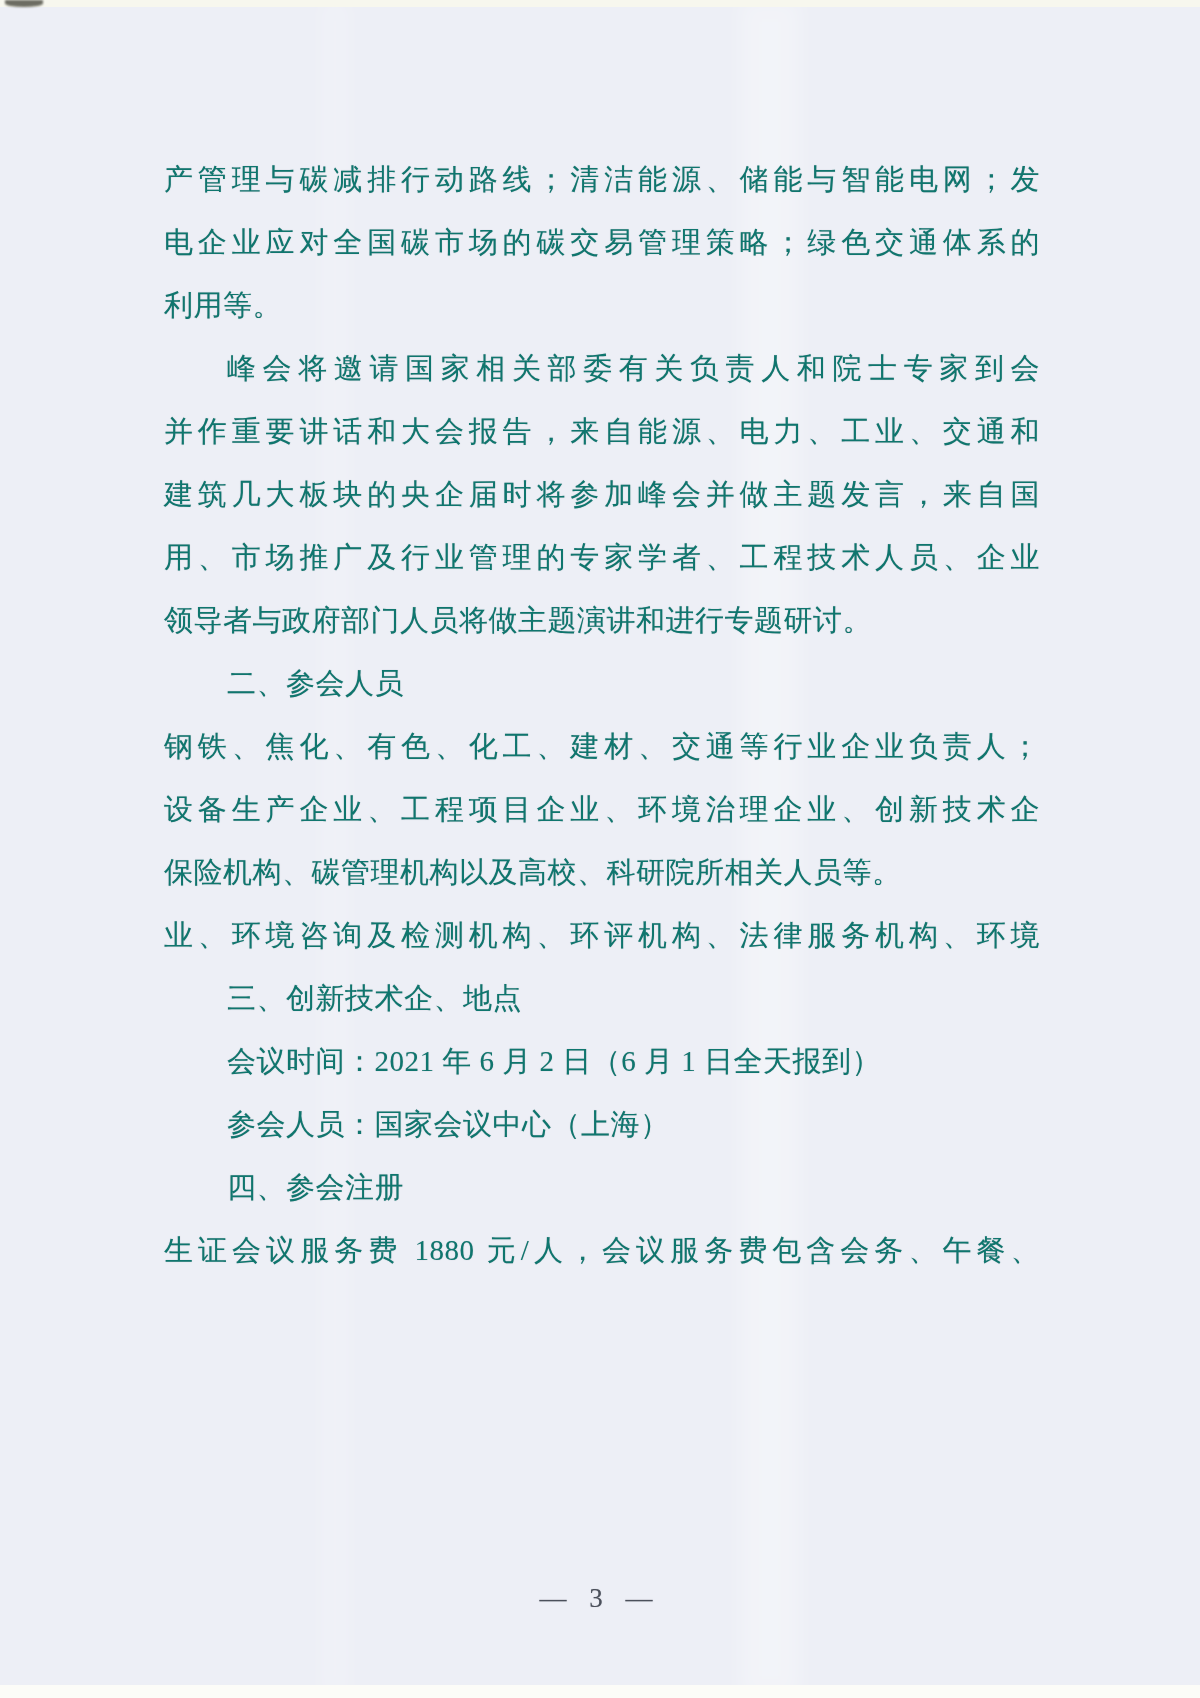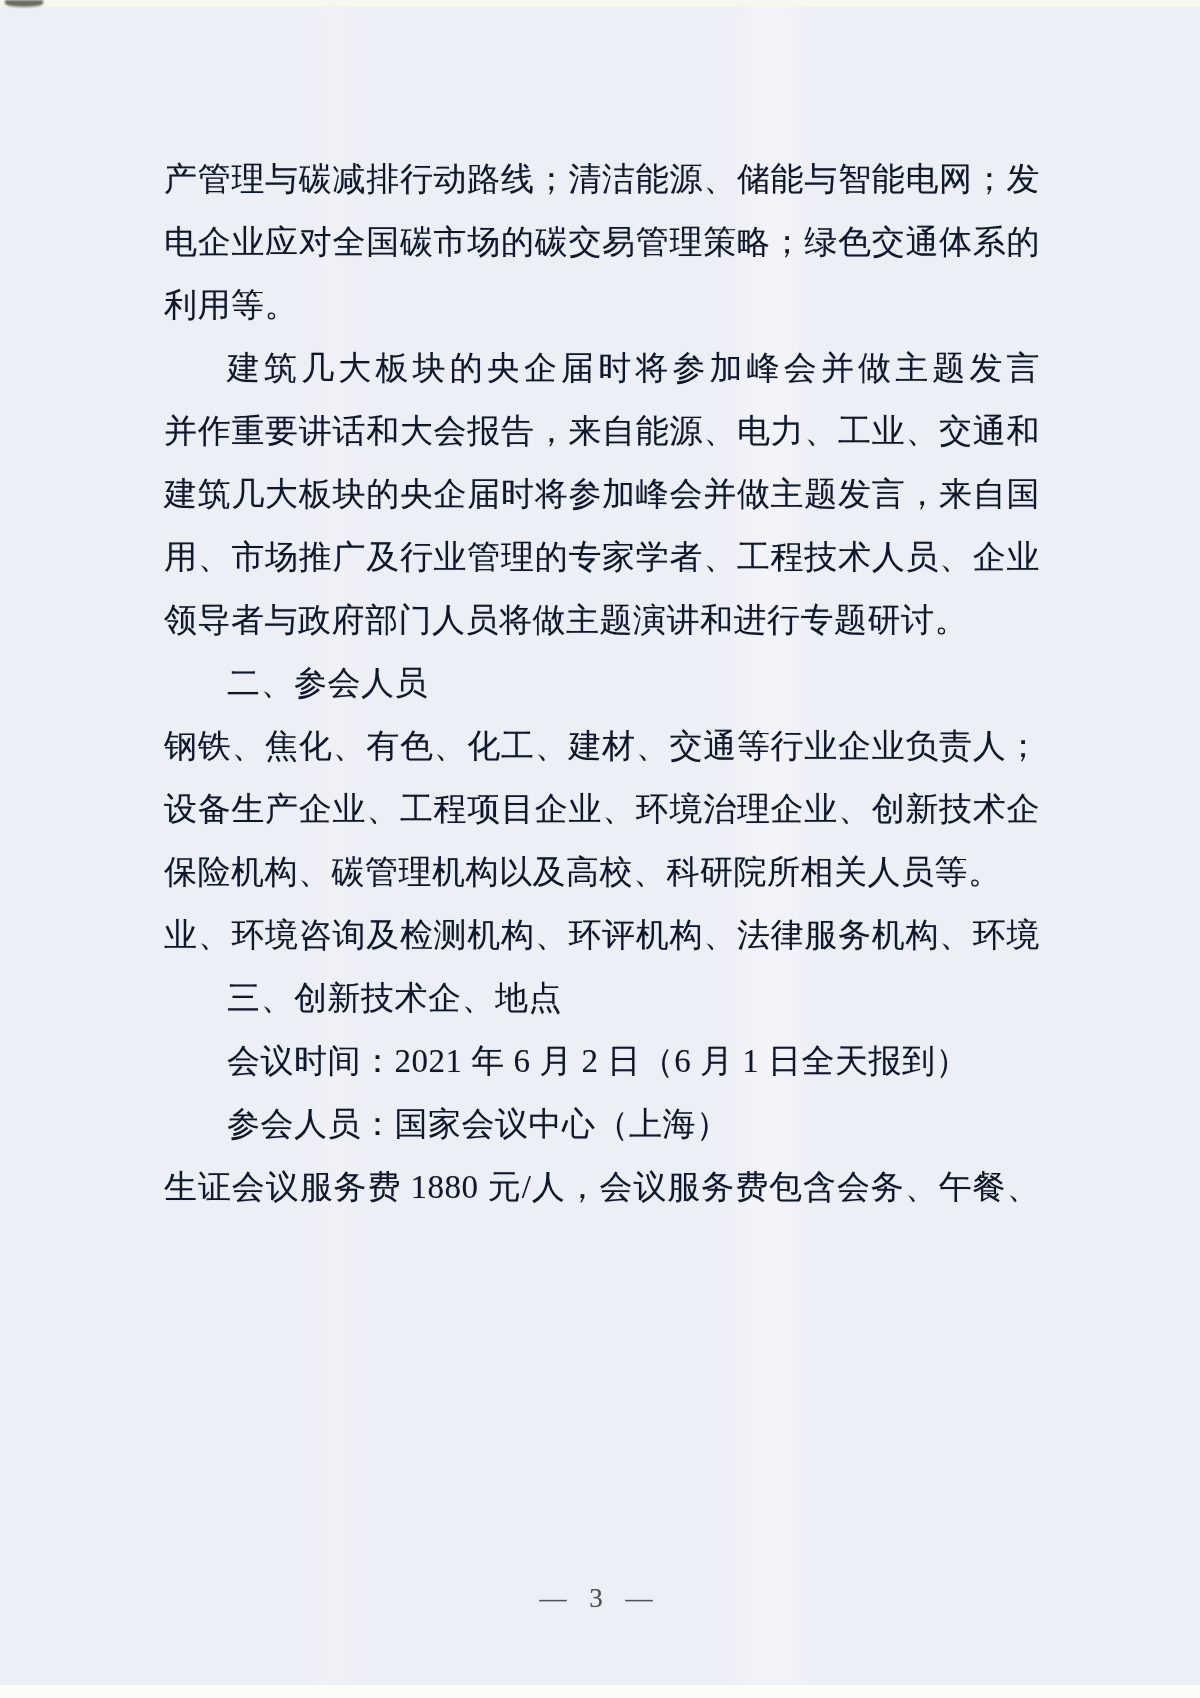--- a/index.html
+++ b/index.html
@@ -50,22 +50,22 @@
   }
   .text-block {
     position: absolute;
     left: 164px;
     top: 148px;
     width: 876px;
   }
   .line {
     height: 63px;
     line-height: 63px;
-    font-size: 33px;
-    color: #0f172a;
+    font-size: 29px;
+    color: #0f766e;
     letter-spacing: 0.5px;
     white-space: nowrap;
     text-shadow: 0 0 1px rgba(75,80,91,0.35);
     text-align: justify;
   }
   .line.j { text-align-last: justify; white-space: normal; }
   .line.l { text-align-last: left; }
   .line.i { padding-left: 63px; }
   .footer {
     position: absolute;
@@ -87,32 +87,33 @@
 <div class="page">
   <div class="band b1"></div>
   <div class="band b2"></div>
   <div class="edge-top"></div>
   <div class="blemish"></div>
 
   <div class="text-block">
     <div class="line j">产管理与碳减排行动路线；清洁能源、储能与智能电网；发</div>
     <div class="line j">电企业应对全国碳市场的碳交易管理策略；绿色交通体系的</div>
     <div class="line l">利用等。</div>
-    <div class="line j i">建筑几大板块的央企届时将参加峰会并做主题发言</div>
+    <div class="line j i">峰会将邀请国家相关部委有关负责人和院士专家到会</div>
     <div class="line j">并作重要讲话和大会报告，来自能源、电力、工业、交通和</div>
     <div class="line j">建筑几大板块的央企届时将参加峰会并做主题发言，来自国</div>
     <div class="line j">用、市场推广及行业管理的专家学者、工程技术人员、企业</div>
     <div class="line l">领导者与政府部门人员将做主题演讲和进行专题研讨。</div>
     <div class="line l i">二、参会人员</div>
     <div class="line j">钢铁、焦化、有色、化工、建材、交通等行业企业负责人；</div>
     <div class="line j">设备生产企业、工程项目企业、环境治理企业、创新技术企</div>
     <div class="line l">保险机构、碳管理机构以及高校、科研院所相关人员等。</div>
     <div class="line j">业、环境咨询及检测机构、环评机构、法律服务机构、环境</div>
     <div class="line l i">三、创新技术企、地点</div>
     <div class="line l i">会议时间：2021 年 6 月 2 日（6 月 1 日全天报到）</div>
     <div class="line l i">参会人员：国家会议中心（上海）</div>
+    <div class="line l i">四、参会注册</div>
     <div class="line j">生证会议服务费 1880 元/人，会议服务费包含会务、午餐、</div>
   </div>
 
   <div class="footer">— 3 —</div>
 
   <div class="edge-bottom"></div>
 </div>
 
 </body></html>

